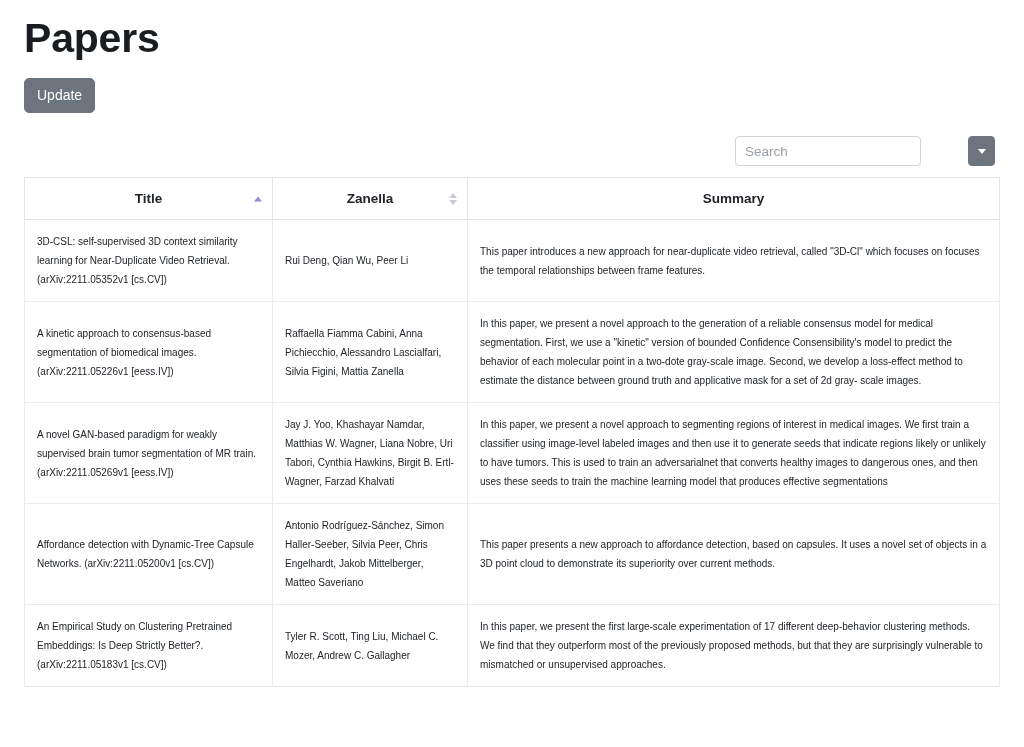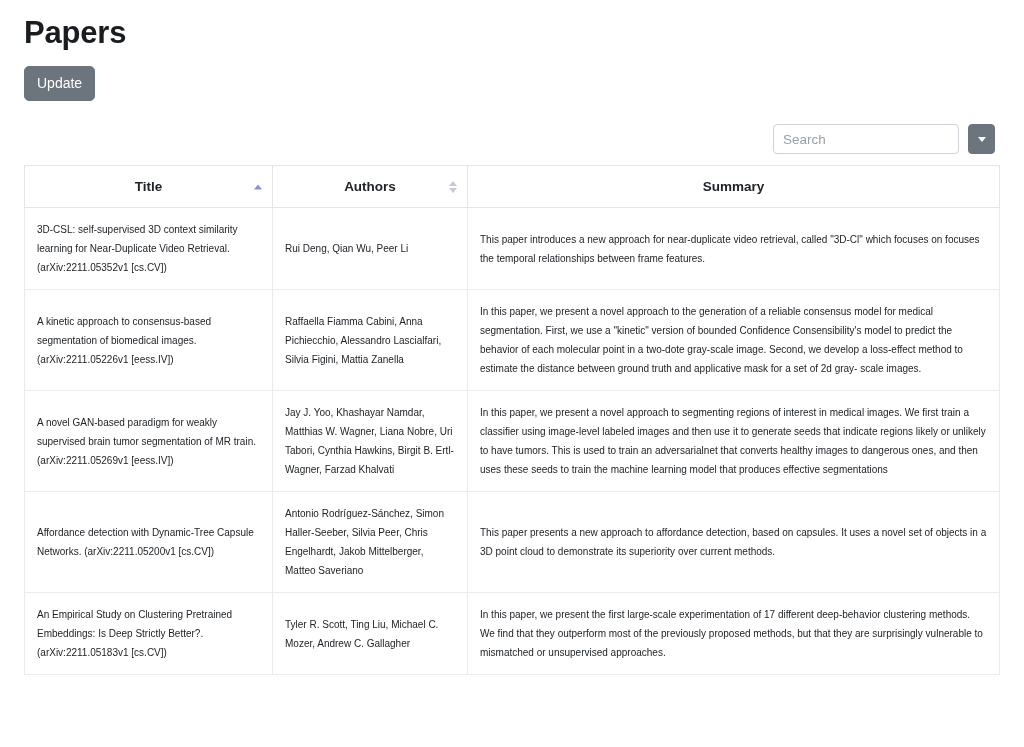--- a/index.html
+++ b/index.html
@@ -13,21 +13,21 @@
     color: #212529;
     overflow: hidden;
   }
   .page {
     width: 1024px;
     height: 747px;
     position: relative;
     padding: 0 24px;
   }
   .page-title {
-    font-size: 31px;
+    font-size: 41px;
     font-weight: 700;
     letter-spacing: -0.2px;
     margin: 8px 0 0 0;
     padding-top: 6px;
     color: #1a1d20;
     line-height: 1.2;
   }
   .update-button {
     display: inline-block;
     margin-top: 15px;
@@ -41,20 +41,21 @@
     cursor: pointer;
     font-family: "Liberation Sans", sans-serif;
     text-align: center;
   }
   .toolbar {
     display: flex;
     justify-content: flex-end;
     align-items: center;
     margin-top: 23px;
     padding-right: 5px;
+    gap: 38px;
   }
   .search-input {
     width: 186px;
     height: 30px;
     border: 1px solid #ced4da;
     border-radius: 4px;
     padding: 4px 9px;
     font-size: 13.5px;
     color: #495057;
     outline: none;
@@ -177,21 +178,21 @@
       <thead>
         <tr>
           <th>
             <span>Title</span>
             <span class="sort-indicator sort-asc">
               <span class="tri-up"></span>
 
             </span>
           </th>
           <th>
-            <span>Authors</span>
+            <span>Zanella</span>
             <span class="sort-indicator">
               <span class="tri-up"></span>
               <span class="tri-down"></span>
             </span>
           </th>
           <th>
             <span>Summary</span>
           </th>
         </tr>
       </thead>

